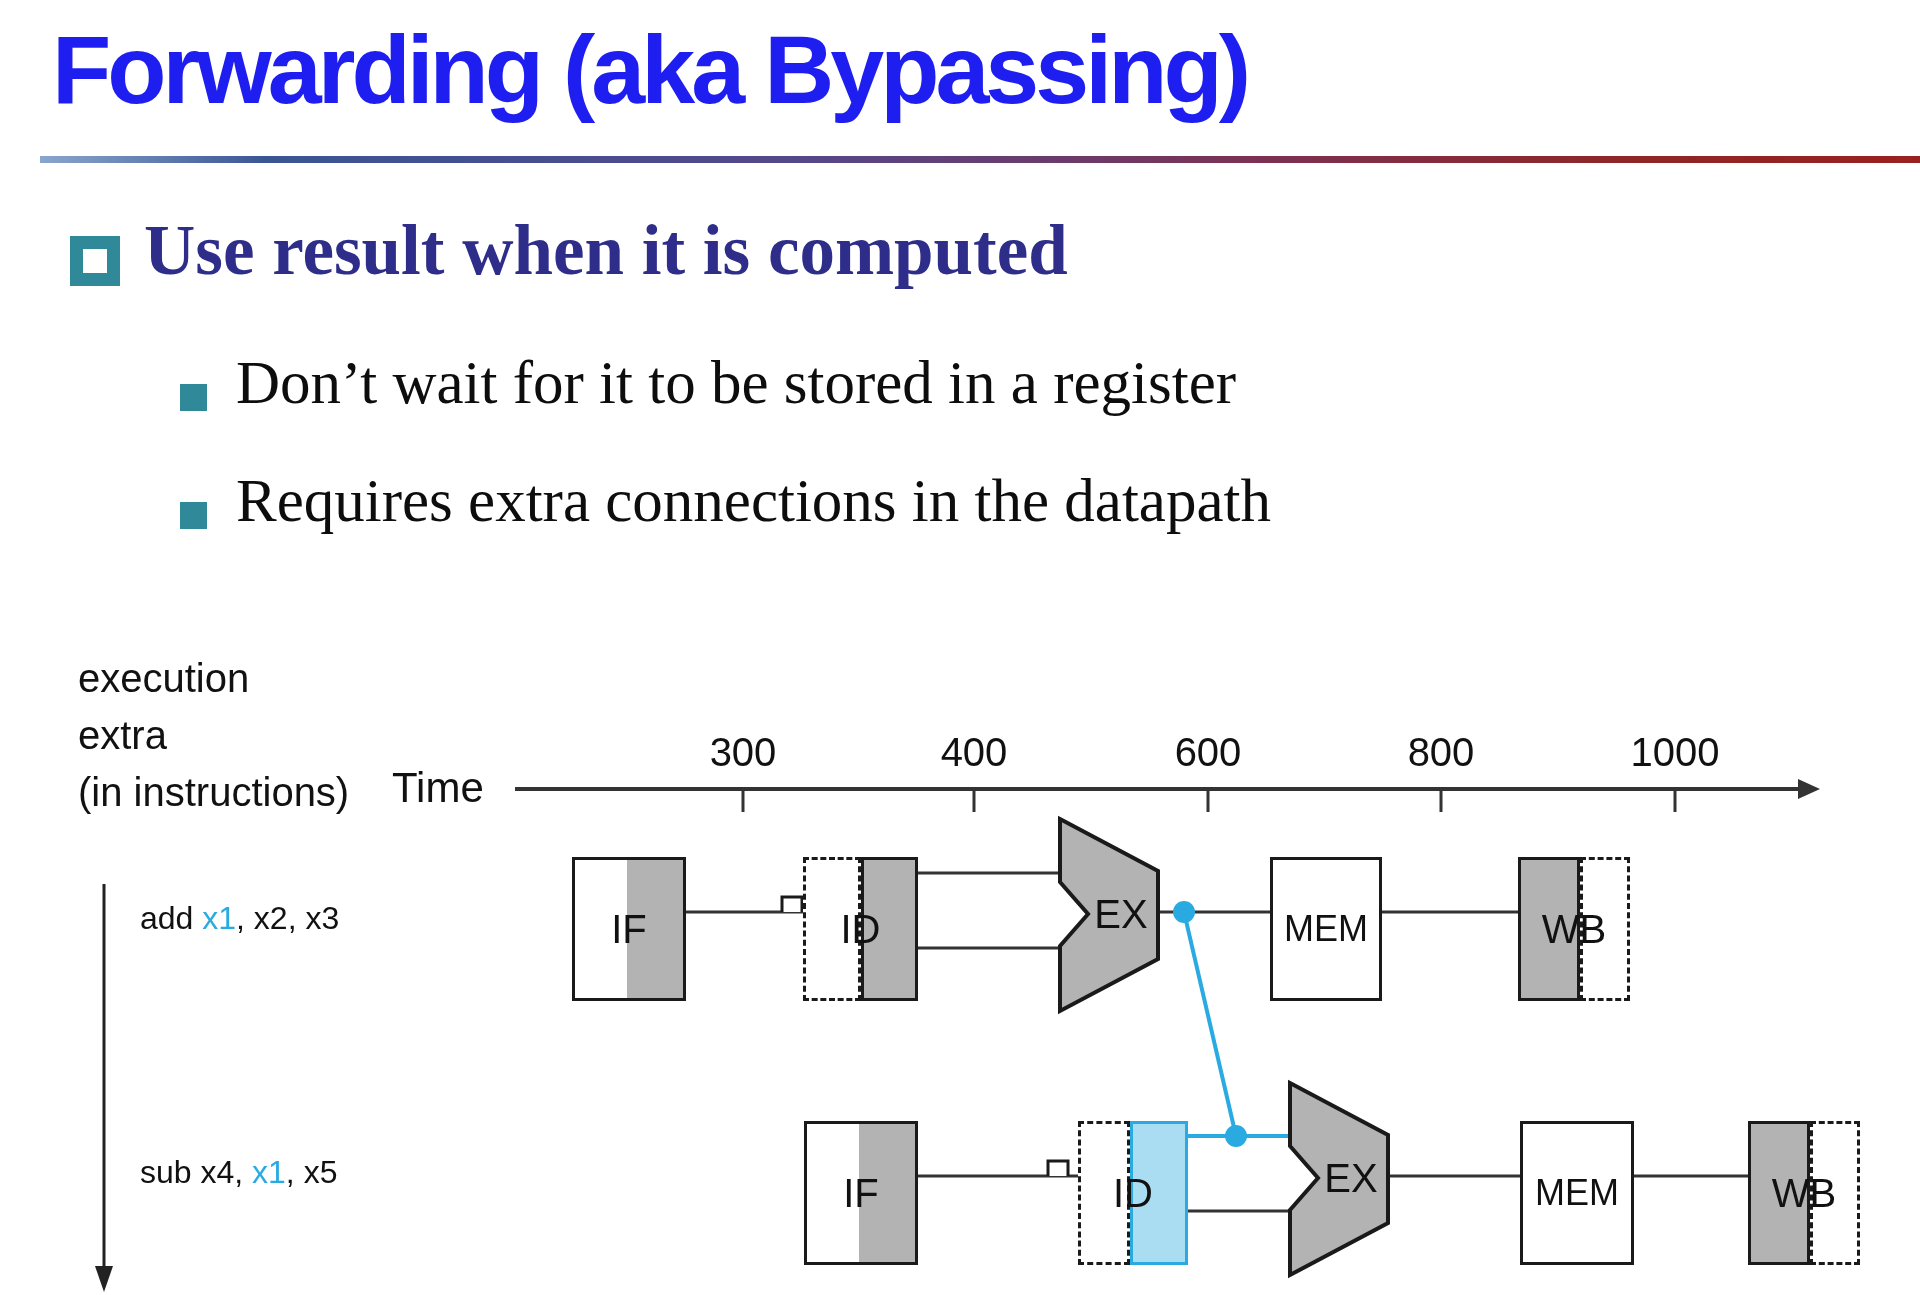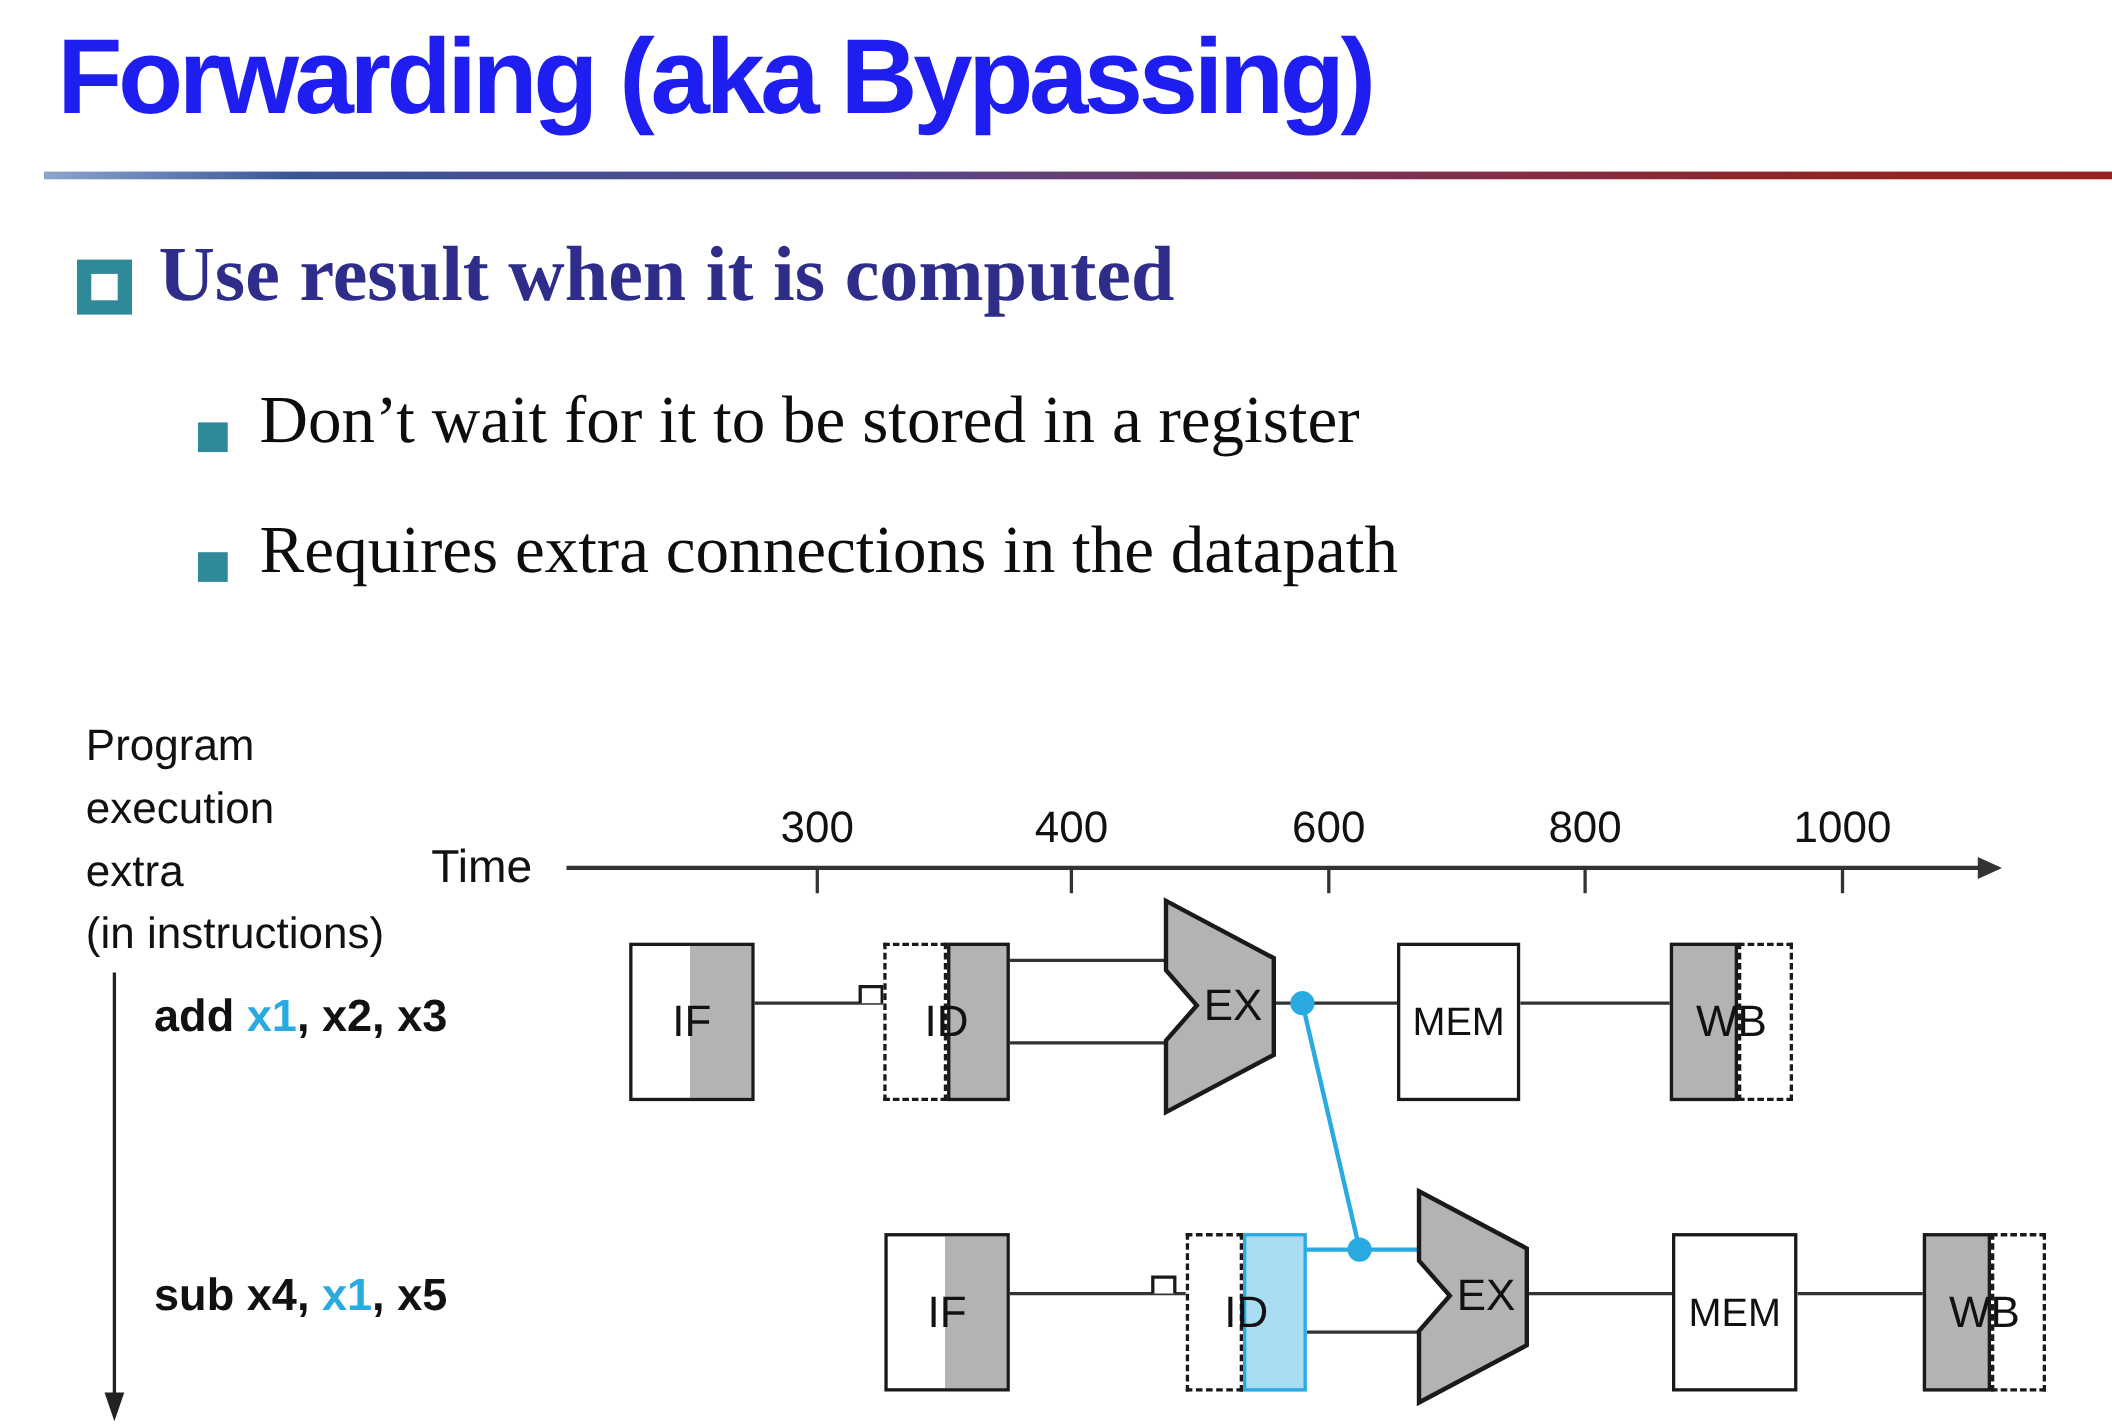--- a/index.html
+++ b/index.html
@@ -22,21 +22,21 @@
   .sub-sq1{left:180px;top:384px;}
   .sub-sq2{left:180px;top:502px;}
   .subtext{font-family:"Liberation Serif",serif;font-size:61px;color:#0d0d0d;white-space:nowrap;}
   .sub1{left:236px;top:348px;}
   .sub2{left:236px;top:466px;}
 
   
   .order-label{left:78px;top:650px;font-size:40px;line-height:57px;color:#111;}
   .time-label{left:392px;top:764px;font-size:42px;color:#111;}
   .tick-label{top:730px;width:140px;text-align:center;font-size:40px;color:#111;}
-  .instr{font-size:41px;color:#111;white-space:nowrap;font-weight:bold;}
+  .instr{font-size:32px;color:#111;white-space:nowrap;}
   .instr1{left:140px;top:900px;}
   .instr2{left:140px;top:1154px;}
   .reg{color:#29abe2;}
 
   
   .stage{box-sizing:border-box;height:144px;}
   .stage .lbl{position:absolute;inset:0;display:flex;align-items:center;justify-content:center;
               font-size:40px;color:#111;}
   .solidbox{border:3px solid #1a1a1a;background:#ffffff;}
   .split-right-gray{border:3px solid #1a1a1a;
@@ -59,21 +59,20 @@
 <div class="abs bullet-sq"></div>
 <div class="abs heading">Use result when it is computed</div>
 
 <div class="abs sub-sq sub-sq1"></div>
 <div class="abs subtext sub1">Don’t wait for it to be stored in a register</div>
 
 <div class="abs sub-sq sub-sq2"></div>
 <div class="abs subtext sub2">Requires extra connections in the datapath</div>
 
 <div class="abs order-label">
-  <div>Program</div>
   <div>execution</div>
   <div>extra</div>
   <div>(in instructions)</div>
 </div>
 
 <div class="abs time-label">Time</div>
 
 <div class="abs tick-label" style="left:673px;">300</div>
 <div class="abs tick-label" style="left:904px;">400</div>
 <div class="abs tick-label" style="left:1138px;">600</div>

